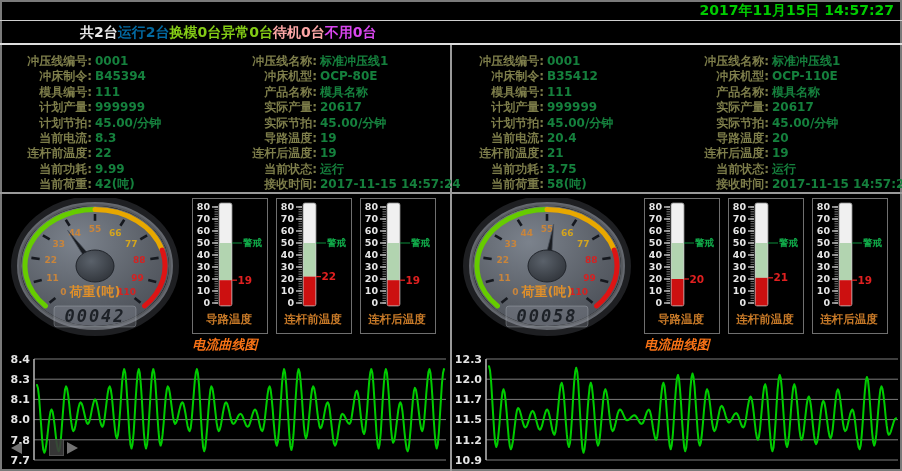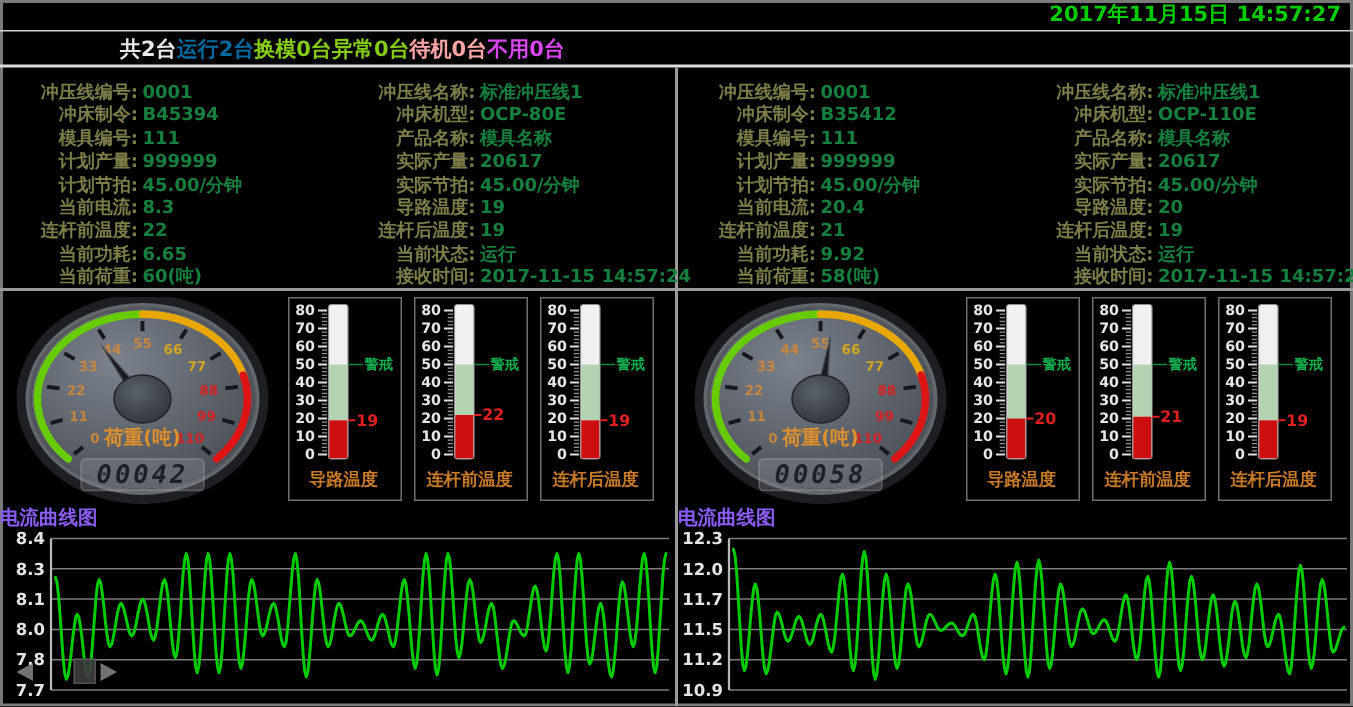--- a/index.html
+++ b/index.html
@@ -28,22 +28,22 @@
     border-bottom:2px solid #9a9a9a;display:flex;padding-top:7px;box-sizing:border-box;
   }
   .info-col{width:50%;}
   .info-row{display:flex;height:15.4px;line-height:15.4px;font-weight:bold;font-size:12px;white-space:nowrap;}
   .info-label{width:92px;text-align:right;color:#7d7d4a;flex:none;}
   .info-value{color:#15803d;padding-left:3px;}
   .gauge-svg{position:absolute;left:2px;top:151px;width:186px;height:138px;}
   .thermo-box{position:absolute;top:151px;width:74px;height:134px;border:1px solid #6f6f6f;background:#000;}
   .thermo-1{left:192px;} .thermo-2{left:276px;} .thermo-3{left:360px;}
   .thermo-svg{width:72px;height:132px;display:block;}
-  .chart-title{position:absolute;top:289px;left:0;width:100%;text-align:left;
-    color:#8b5cf6;font-weight:bold;font-size:13px;}
+  .chart-title{position:absolute;top:289px;left:0;width:100%;text-align:center;
+    color:#f97316;font-weight:bold;font-size:13px;font-style:italic;}
   .chart-svg{position:absolute;left:0;top:307px;width:449px;height:114px;}
   .nav-left{position:absolute;left:5px;top:395px;width:0;height:0;
     border:6px solid transparent;border-right:11px solid #9a9a9a;opacity:.75;}
   .nav-sq{position:absolute;left:49px;top:392px;width:13px;height:15px;background:#3c3c3c;border:1px solid #5a5a5a;opacity:.9;}
   .nav-right{position:absolute;left:67px;top:395px;width:0;height:0;
     border:6px solid transparent;border-left:11px solid #9a9a9a;opacity:.75;}
 </style>
 </head>
 <body>
 
@@ -90,25 +90,25 @@
           <div class="info-row">
             <span class="info-label">当前电流:</span>
             <span class="info-value">8.3</span>
           </div>
           <div class="info-row">
             <span class="info-label">连杆前温度:</span>
             <span class="info-value">22</span>
           </div>
           <div class="info-row">
             <span class="info-label">当前功耗:</span>
-            <span class="info-value">6.65</span>
+            <span class="info-value">9.99</span>
           </div>
           <div class="info-row">
             <span class="info-label">当前荷重:</span>
-            <span class="info-value">60(吨)</span>
+            <span class="info-value">42(吨)</span>
           </div>
         </div>
       <div class="info-col">
           <div class="info-row">
             <span class="info-label">冲压线名称:</span>
             <span class="info-value">标准冲压线1</span>
           </div>
           <div class="info-row">
             <span class="info-label">冲床机型:</span>
             <span class="info-value">OCP-80E</span>
@@ -450,21 +450,21 @@
           <div class="info-row">
             <span class="info-label">当前电流:</span>
             <span class="info-value">20.4</span>
           </div>
           <div class="info-row">
             <span class="info-label">连杆前温度:</span>
             <span class="info-value">21</span>
           </div>
           <div class="info-row">
             <span class="info-label">当前功耗:</span>
-            <span class="info-value">9.92</span>
+            <span class="info-value">3.75</span>
           </div>
           <div class="info-row">
             <span class="info-label">当前荷重:</span>
             <span class="info-value">58(吨)</span>
           </div>
         </div>
       <div class="info-col">
           <div class="info-row">
             <span class="info-label">冲压线名称:</span>
             <span class="info-value">标准冲压线1</span>

